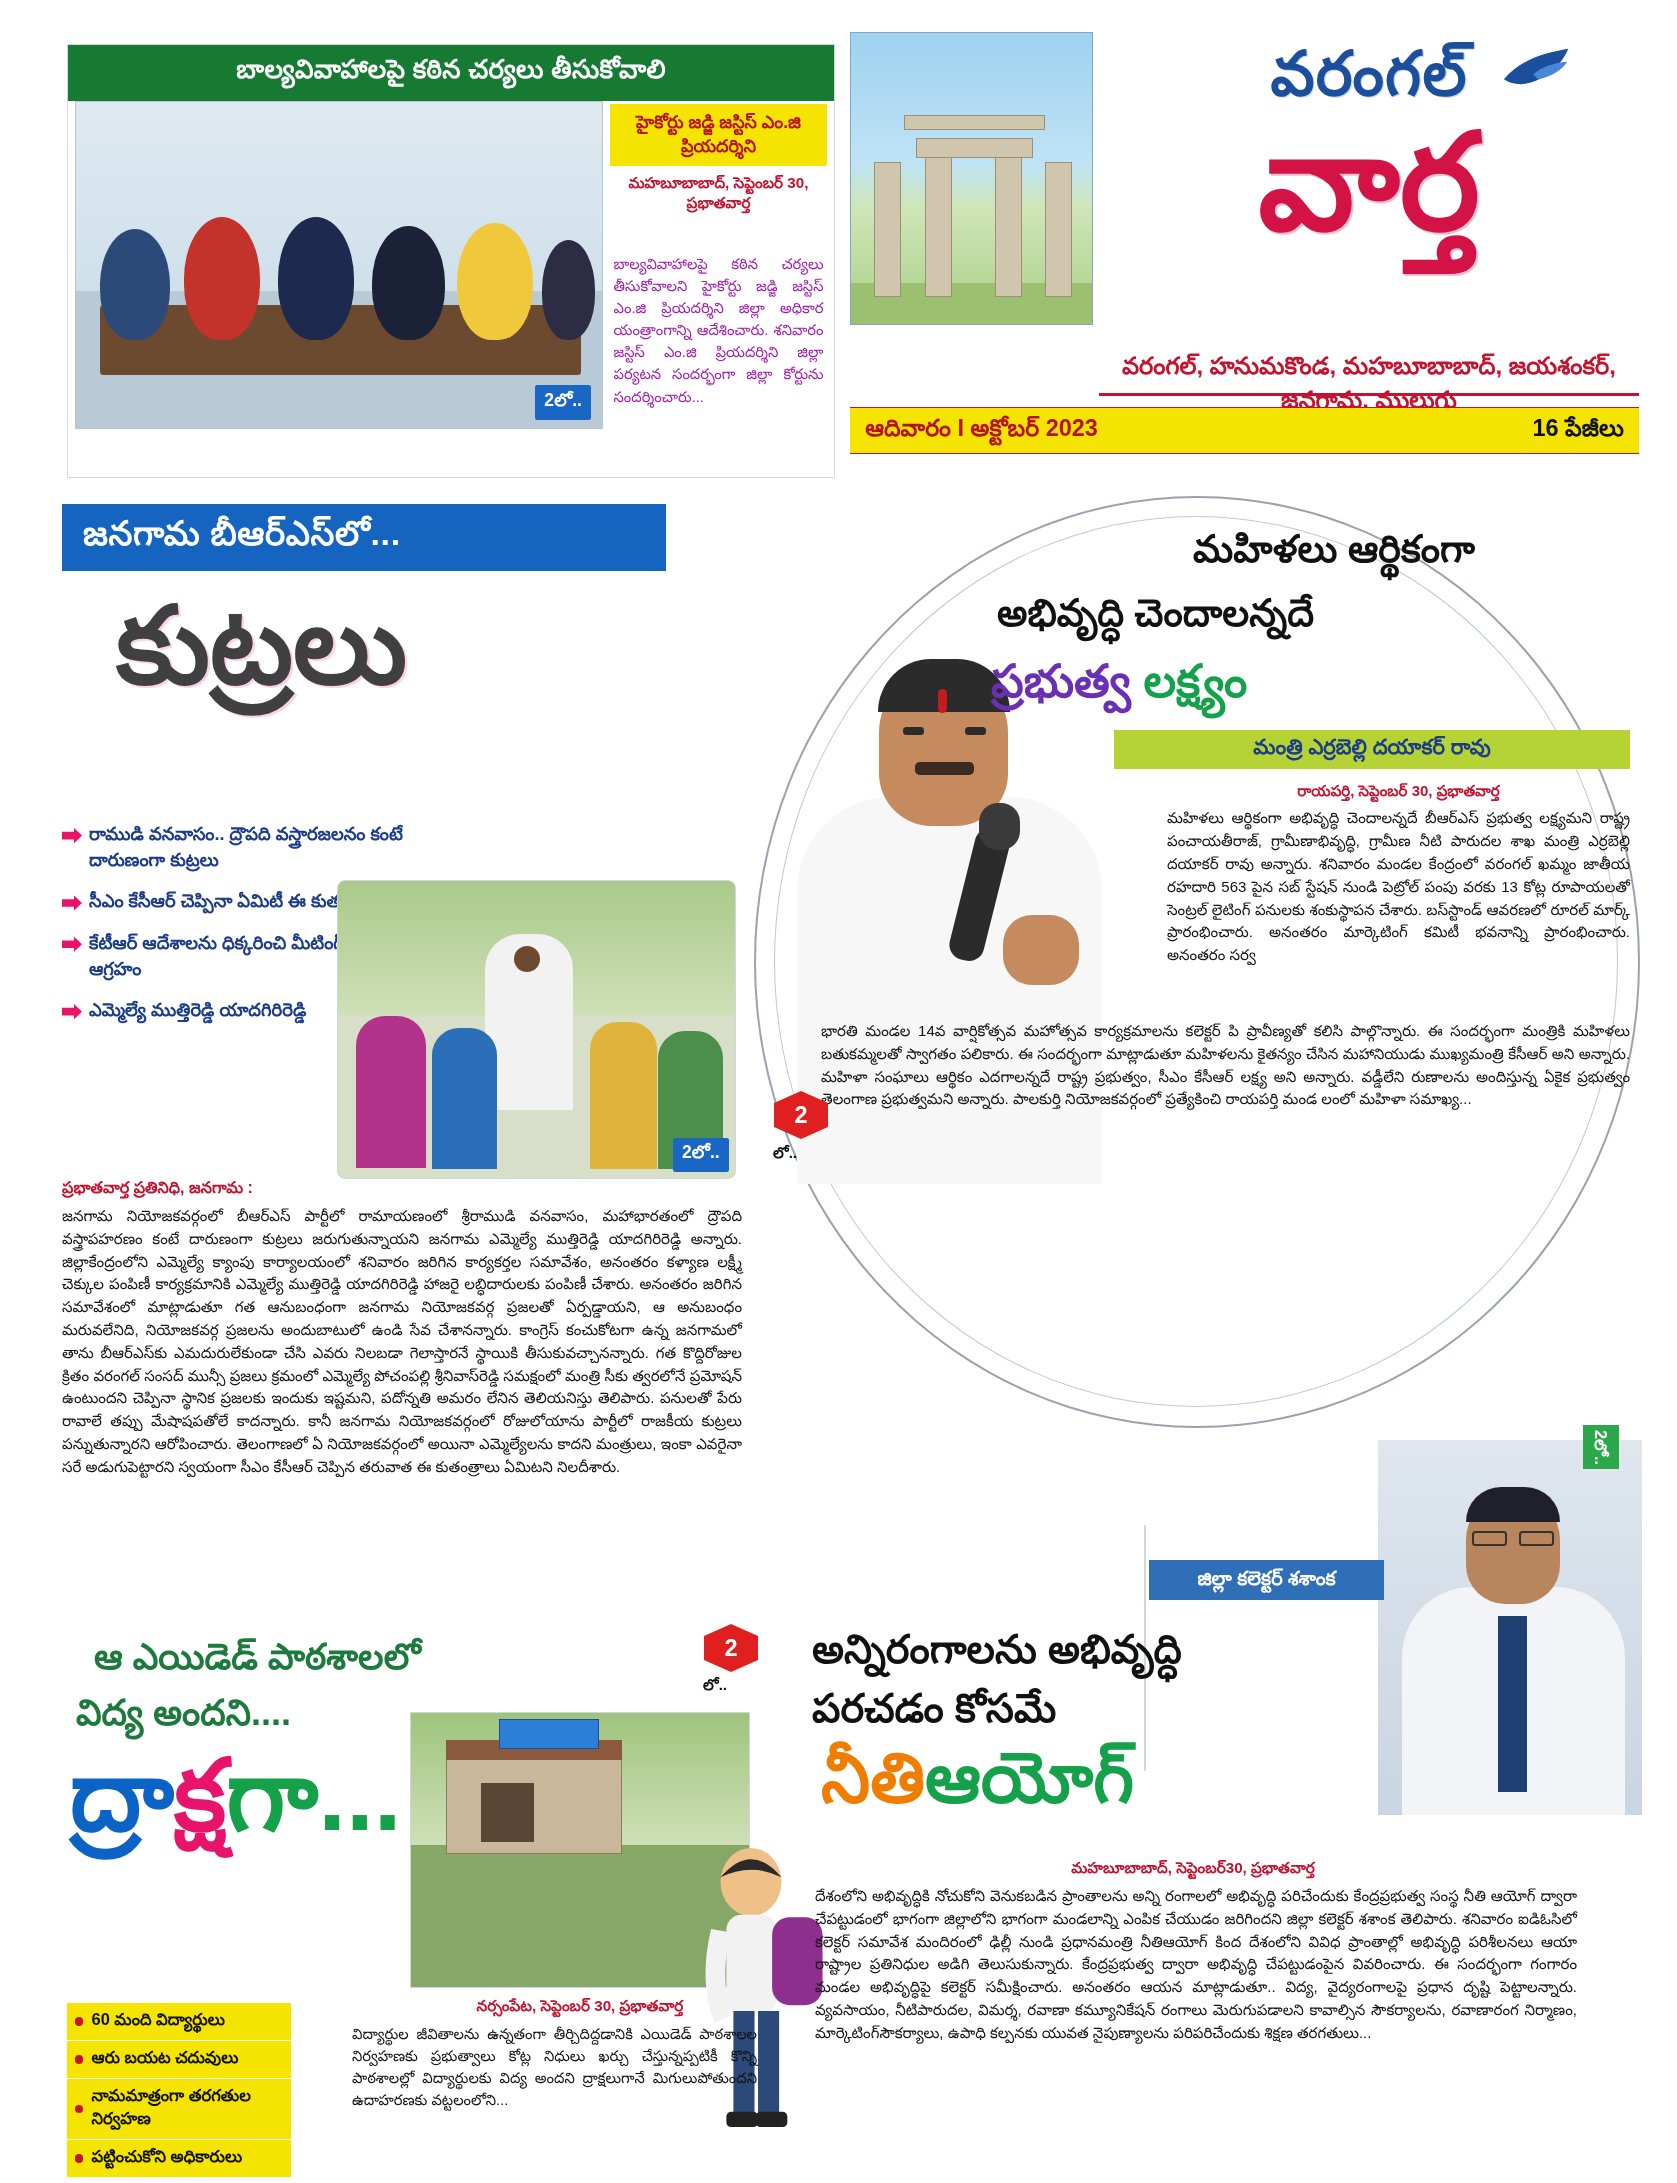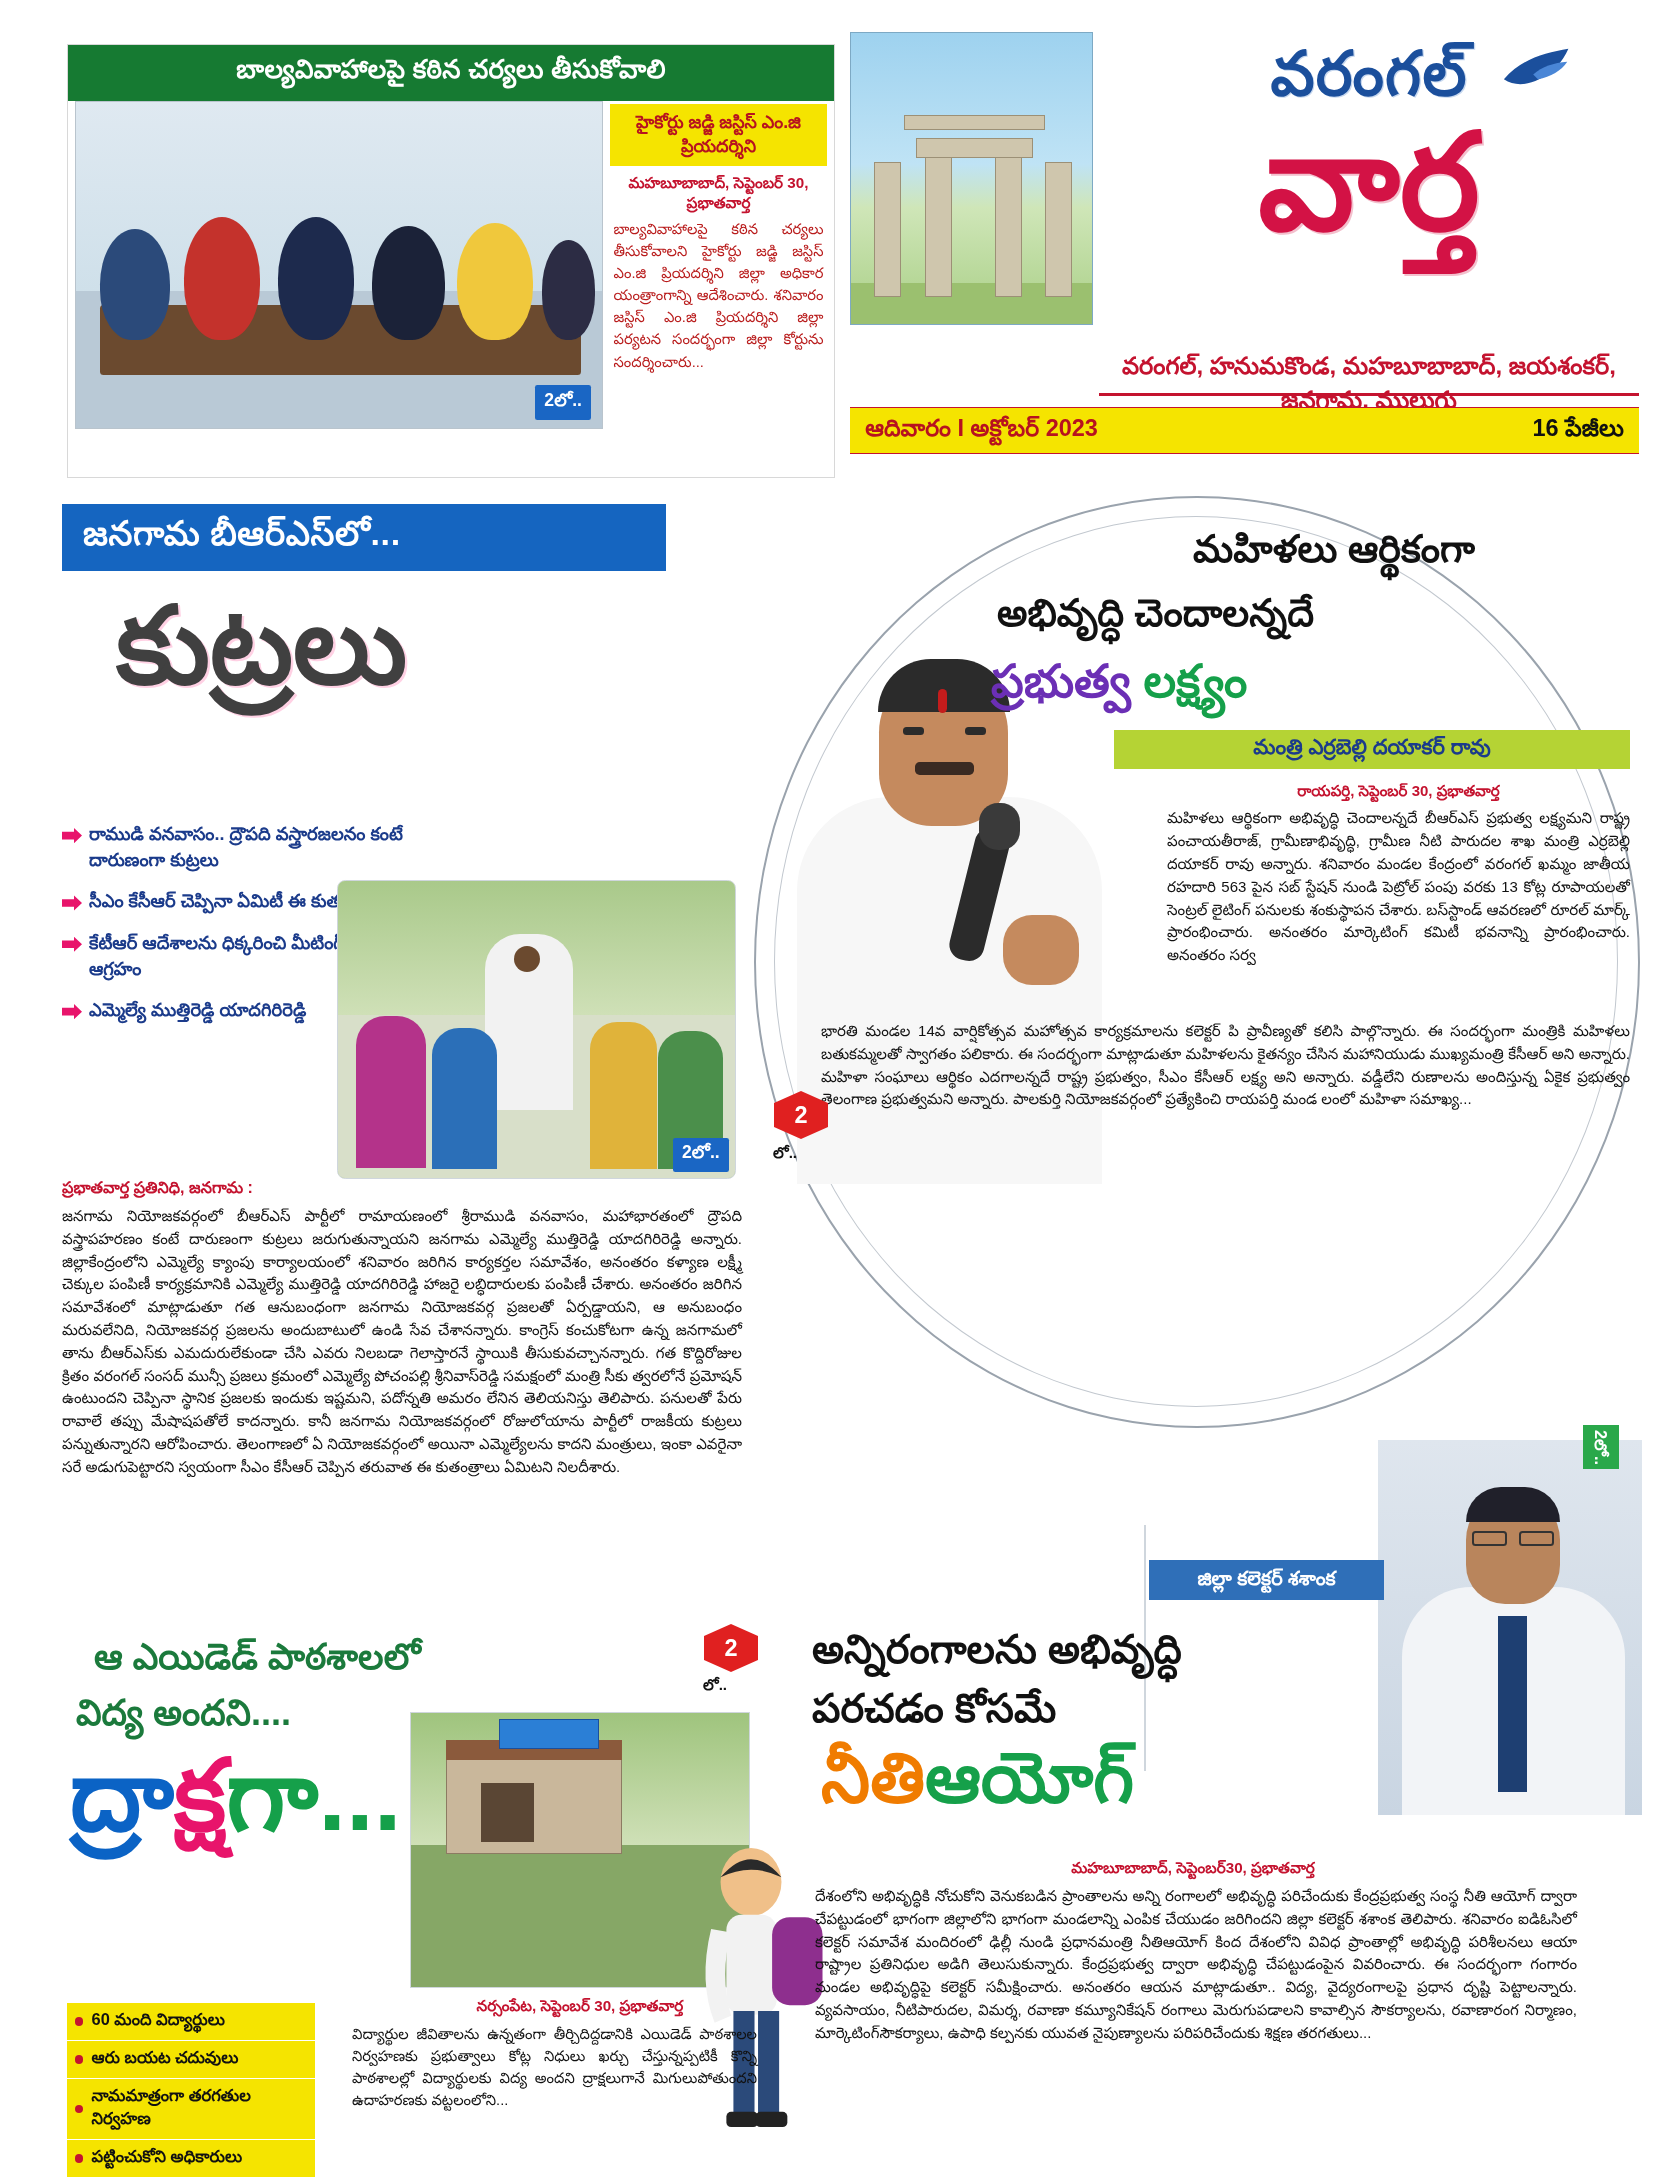--- a/index.html
+++ b/index.html
@@ -100,21 +100,21 @@
   }
   .tl-sub {
     background:#f5e400; color:#b7121f; font-size:17.6px; font-weight:bold;
     padding: 7px 5.9px; text-align:center; line-height:1.35;
   }
   .tl-place {
     color:#c4132f; font-size:15.2px; font-weight:bold; text-align:center;
     padding: 7px 2.3px 4.7px; line-height:1.35;
   }
   .tl-body {
-    font-size: 14.7px; line-height: 1.5; text-align: justify; color:#b91c1c; padding: 0 3.5px;
+    font-size: 14.7px; line-height: 1.5; text-align: justify; color:#a21caf; padding: 0 3.5px; margin-top: 35px;
   }
 
   
   .kutr-head {
     position:absolute; left:62px; top:504px; width:604px; height:67px;
     background:#1565c0; color:#fff; font-size:34px; font-weight:bold;
     display:flex; align-items:center; padding-left: 21px; letter-spacing:0.6px;
   }
   .kutr-title {
     position:absolute; left:80px; top:592px; width:639px;
@@ -242,21 +242,21 @@
   }
   .aid-byline {
     position:absolute; left:410px; top:1997px; width:340px;
     color:#c4132f; font-size:15.2px; font-weight:bold; text-align:center;
   }
   .aid-body {
     position:absolute; left:352px; top:2023px; width:405px;
     font-size:14.7px; line-height:1.5; text-align:justify;
   }
   .aid-list {
-    position:absolute; left:67px; top:2003px; width:248px;
+    position:absolute; left:67px; top:2003px; width:224px;
   }
   .al-item {
     background:#f5e400; color:#111; font-size:16.4px; font-weight:bold;
     padding:7px 8.2px; border-bottom:1.2px solid #fff; display:flex; align-items:center;
   }
   .al-dot { width:8.2px; height:8.2px; border-radius:50%; background:#c4132f; margin-right:8.2px; flex:none;}
 
   
   .niti-l1 {
     position:absolute; left:812px; top:1627px; width:762px;

